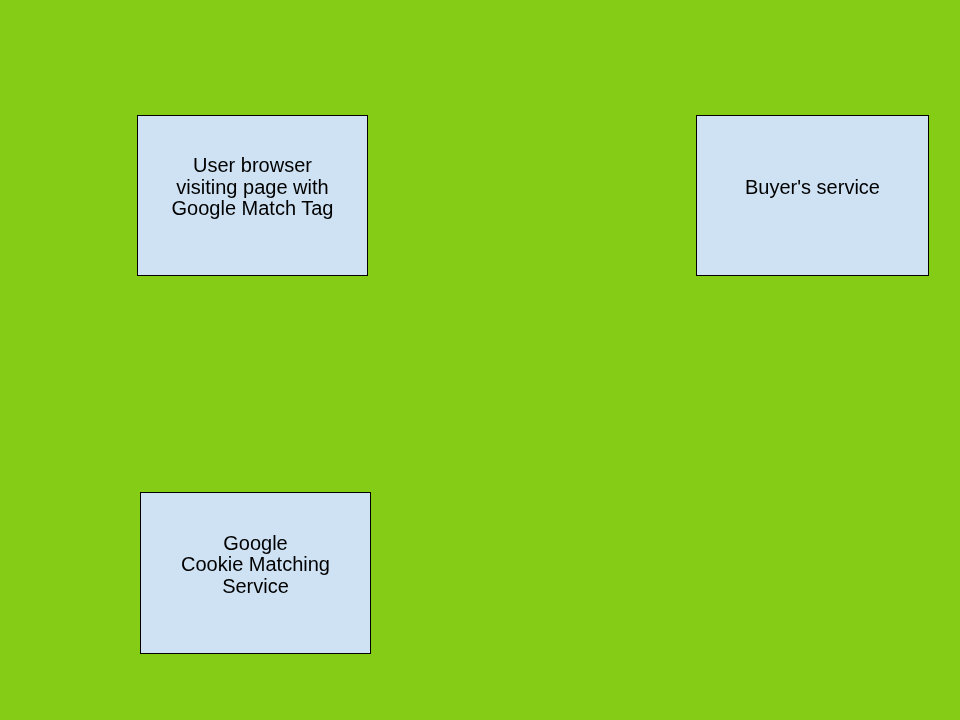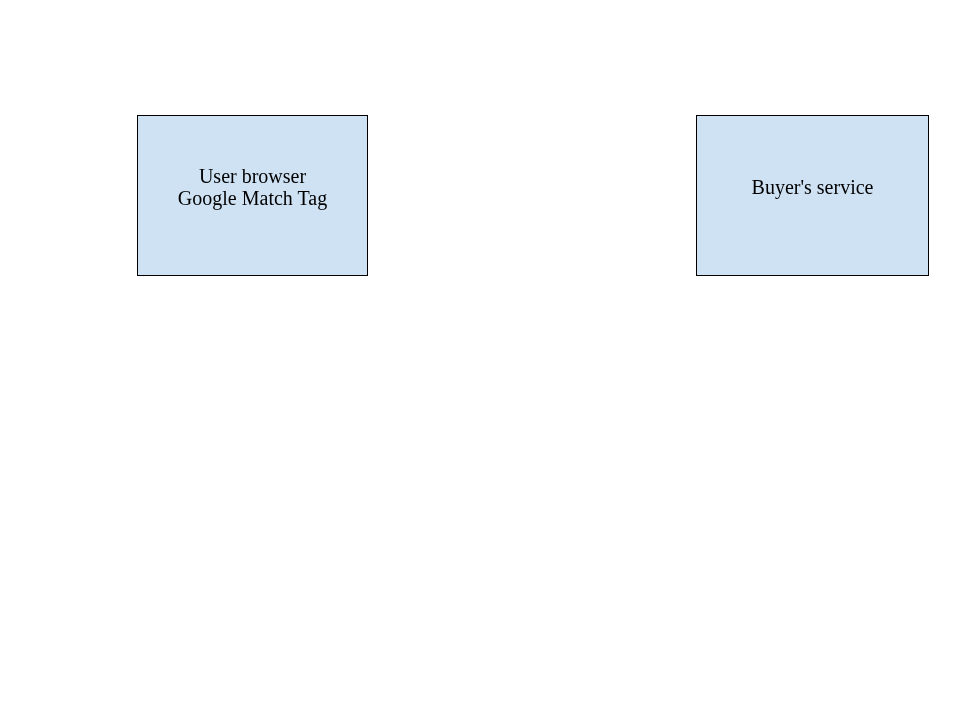--- a/index.html
+++ b/index.html
@@ -10,22 +10,21 @@
     width: 960px;
     height: 720px;
     background: #000000;
     overflow: hidden;
     font-family: "Liberation Sans", sans-serif;
   }
   .canvas {
     position: relative;
     width: 960px;
     height: 720px;
-    background: #ffffff;
-    font-family: Liberation Serif, serif;
+    background: #84cc16;
   }
   .node {
     position: absolute;
     background: #cfe2f3;
     border: 1px solid #000000;
     box-sizing: border-box;
     display: flex;
     flex-direction: column;
     align-items: center;
     justify-content: center;
@@ -59,21 +58,27 @@
     height: 162px;
   }
 </style>
 </head>
 <body>
 
 <div class="canvas">
 
   <div class="node" id="node-user-browser">
     <span>User browser</span>
+    <span>visiting page with</span>
     <span>Google Match Tag</span>
   </div>
 
   <div class="node" id="node-buyers-service">
     <span>Buyer's service</span>
   </div>
 
+  <div class="node" id="node-google-cms">
+    <span>Google</span>
+    <span>Cookie Matching</span>
+    <span>Service</span>
+  </div>
 
 </div>
 
 </body></html>

